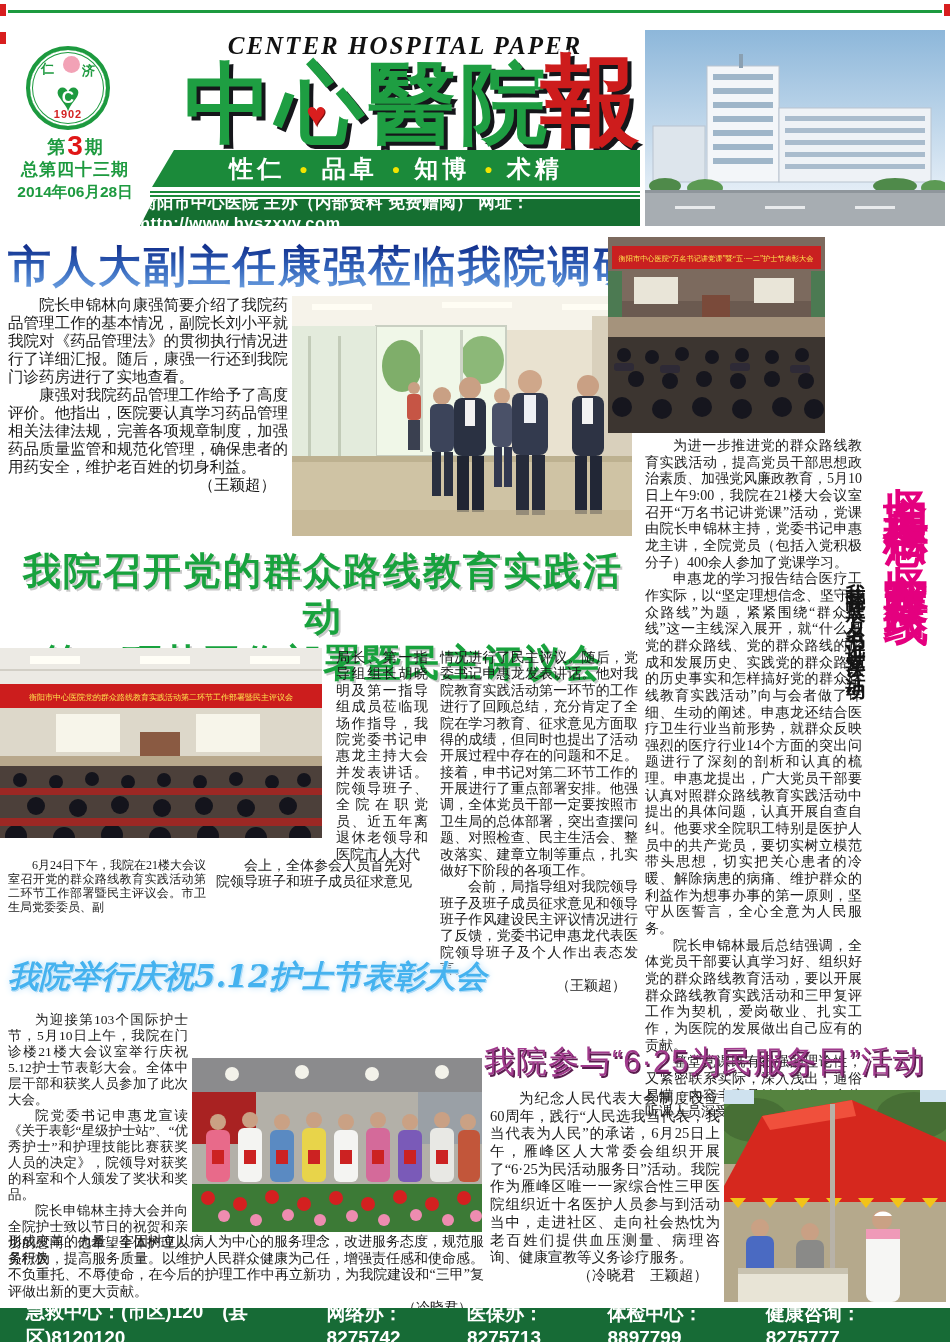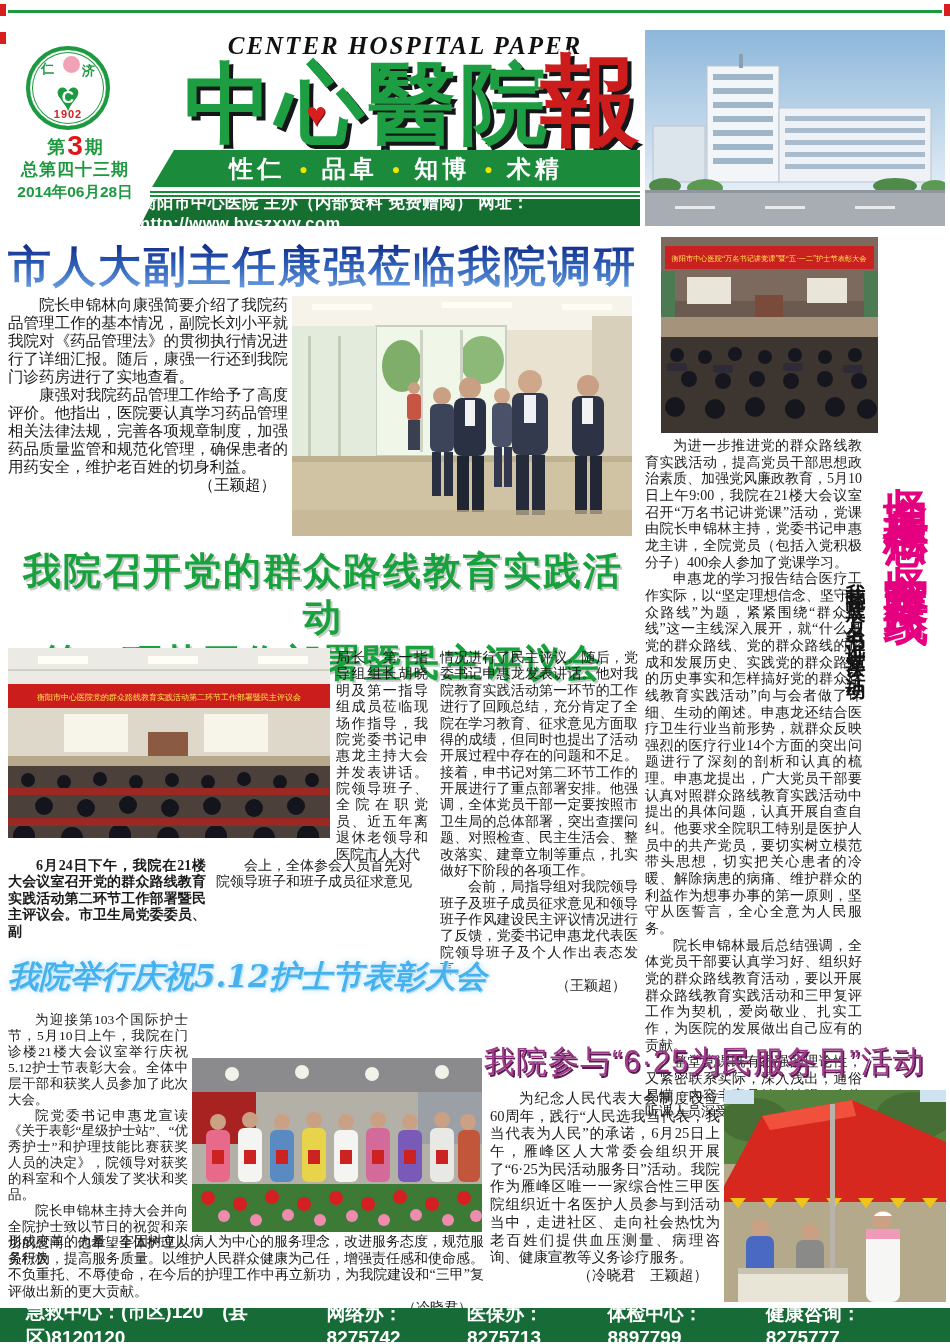--- a/index.html
+++ b/index.html
@@ -78,34 +78,34 @@
     color:#a03a8c; text-shadow:1.5px 1.5px 0 #5a1c4e; letter-spacing:1px; }
 
   
   .art p { margin:0; text-indent:2em; text-align:justify; text-justify:inter-ideograph; }
   .art p.cont { text-indent:0; }
   .art p.byline { text-indent:0; text-align:right; padding-right:12px; }
 
   .a1-body { left:8px; top:296px; width:280px; font-size:15.5px; line-height:1.16; }
   .a1-photo { left:292px; top:296px; width:340px; height:240px; }
 
-  .lec-photo { left:661px; top:237px; width:217px; height:225px; }
+  .lec-photo { left:608px; top:237px; width:217px; height:225px; }
   .lec-body { left:645px; top:438px; width:217px; font-size:14px; line-height:1.19; }
 
   .vtitle { left:876px; top:452px; height:600px; writing-mode:vertical-rl;
     font-family:"Liberation Sans",sans-serif; font-weight:900; font-size:45px;
     color:#e4007f; letter-spacing:7px; }
   .vtitle .vgap { padding-top:36px; }
   .vsub { left:843px; top:566px; height:480px; writing-mode:vertical-rl;
     font-size:20px; letter-spacing:7px; color:#141414; font-weight:bold; }
 
-  .a2-photo { left:8px; top:648px; width:322px; height:190px; }
+  .a2-photo { left:0; top:648px; width:322px; height:190px; }
   .a2-colmid { left:336px; top:650px; width:92px; font-size:14px; line-height:1.17; }
   .a2-colright { left:440px; top:650px; width:198px; font-size:14px; line-height:1.17; }
-  .a2-cola { left:8px; top:858px; width:198px; font-size:14px; line-height:1.17;font-weight:bold; }
+  .a2-cola { left:8px; top:858px; width:198px; font-size:12px; line-height:1.17; }
   .a2-colb { left:216px; top:858px; width:196px; font-size:14px; line-height:1.17; }
 
   .a3-col { left:8px; top:1012px; width:180px; font-size:13.5px; line-height:1.18; }
   .a3-photo { left:192px; top:1058px; width:290px; height:174px; }
   .a3-wide { left:8px; top:1234px; width:476px; font-size:14px; line-height:1.18; }
 
   .a4-col { left:490px; top:1090px; width:230px; font-size:14.5px; line-height:1.22; }
   .a4-photo { left:724px; top:1090px; width:222px; height:212px; }
 
   

